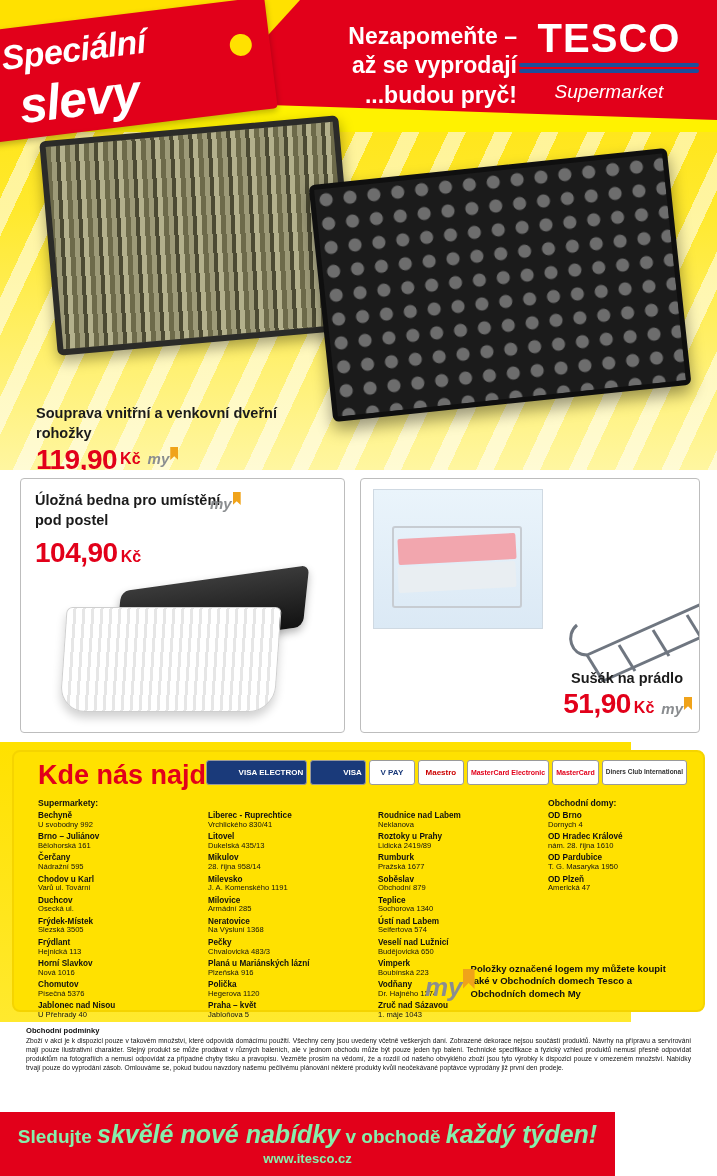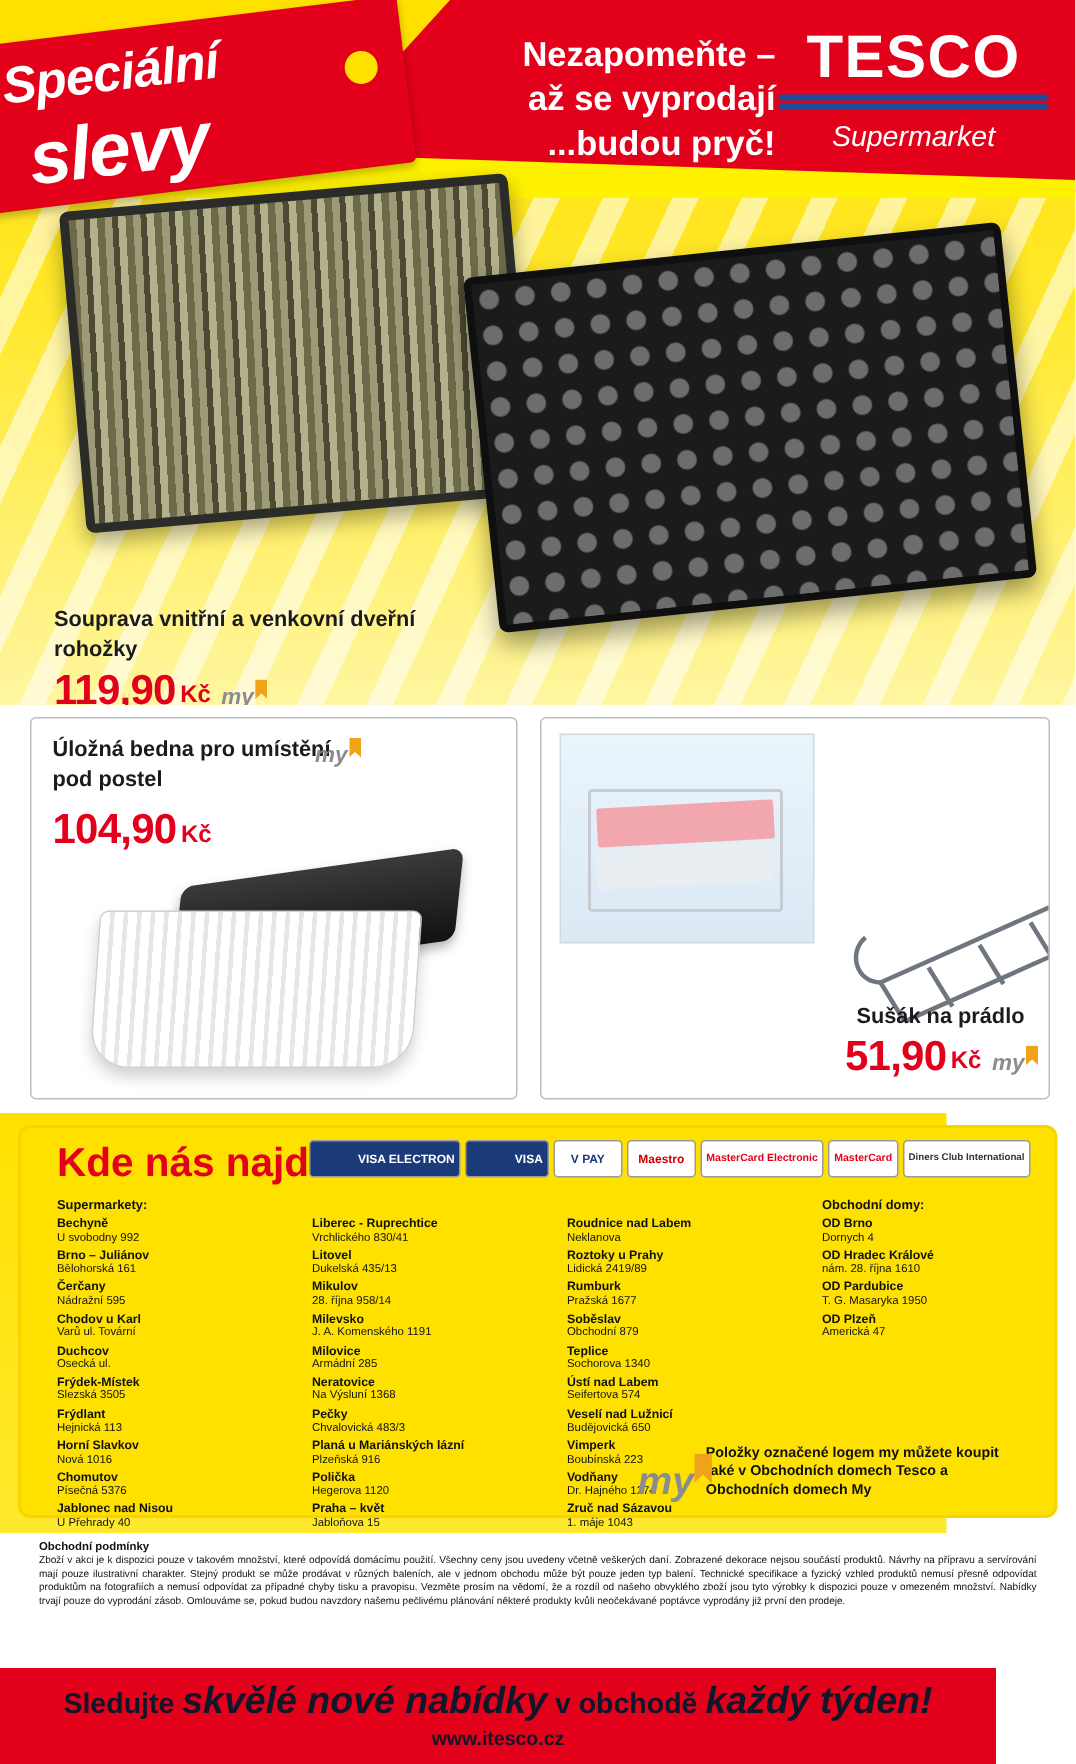--- a/index.html
+++ b/index.html
@@ -116,21 +116,21 @@
       radial-gradient(circle at 11px 11px, #6d6d6d 0 6px, rgba(0,0,0,0) 7px) 0 0/24px 24px,
       #1b1b1b;
     box-shadow: 0 8px 16px rgba(0,0,0,0.4);
     border:5px solid #0f0f0f;
   }
 
   .mat-caption{
     position:absolute; left:36px; top:404px; width:260px;
     font-size:14.5px; font-weight:bold; color:#1b1b1b; line-height:1.35;
   }
-  .price-row{ position:absolute; left:36px; top:444px; display:flex; align-items:flex-end; }
+  .price-row{ position:absolute; left:36px; top:444px; display:flex; align-items:center; }
   .price-big{ color:#e2001a; font-size:28px; font-weight:bold; letter-spacing:-0.5px; }
   .price-cur{ color:#e2001a; font-size:16px; font-weight:bold; margin-left:3px; margin-bottom:3px;}
   .my-badge{
     display:inline-block; margin-left:7px; margin-bottom:3px;
     color:#8a8d90; font-weight:bold; font-style:italic; font-size:15px;
     position:relative;
   }
   .my-badge::after{
     content:""; position:absolute; right:-9px; top:-3px;
     width:8px; height:13px; background:#f0a31a;
@@ -247,22 +247,22 @@
   
   .terms{
     position:absolute; top:1022px; left:0; width:717px; height:101px;
     background:#fff; padding:4px 26px 0 26px;
   }
   .terms h5{ margin:0 0 2px 0; font-size:7.6px; color:#111; }
   .terms p{ margin:0; font-size:6.7px; line-height:1.32; color:#111; text-align:justify; }
 
   
   .footer{
-    position:absolute; top:1112px; left:0; width:664px; height:64px;
-    background:#e2001a; color:#0f172a; text-align:center;
+    position:absolute; top:1112px; left:0; width:615px; height:64px;
+    background:#e2001a; color:#86efac; text-align:center;
   }
   .footer-line{ padding-top:8px; font-size:19px; font-weight:bold; }
   .footer-line .big{ font-size:25px; font-style:italic; }
   .footer-url{ margin-top:2px; font-size:13px; font-weight:bold; }
 </style>
 </head>
 <body>
 
 <div class="hero">
   <div class="hero-red-band"></div>
@@ -449,21 +449,21 @@
         <div class="store">
             <b>Planá u Mariánských lázní</b>
             <span>Plzeňská 916</span>
           </div>
         <div class="store">
             <b>Polička</b>
             <span>Hegerova 1120</span>
           </div>
         <div class="store">
             <b>Praha – květ</b>
-            <span>Jabloňova 15</span>
+            <span>Jabloňova 5</span>
           </div>
         <div class="store">
             <b>Praha – Luka</b>
             <span>Mukařovského 168/1, 2</span>
           </div>
         <div class="store">
             <b>Přerov – Komuna</b>
             <span>17. listopadu 3170</span>
           </div>
       </div>

